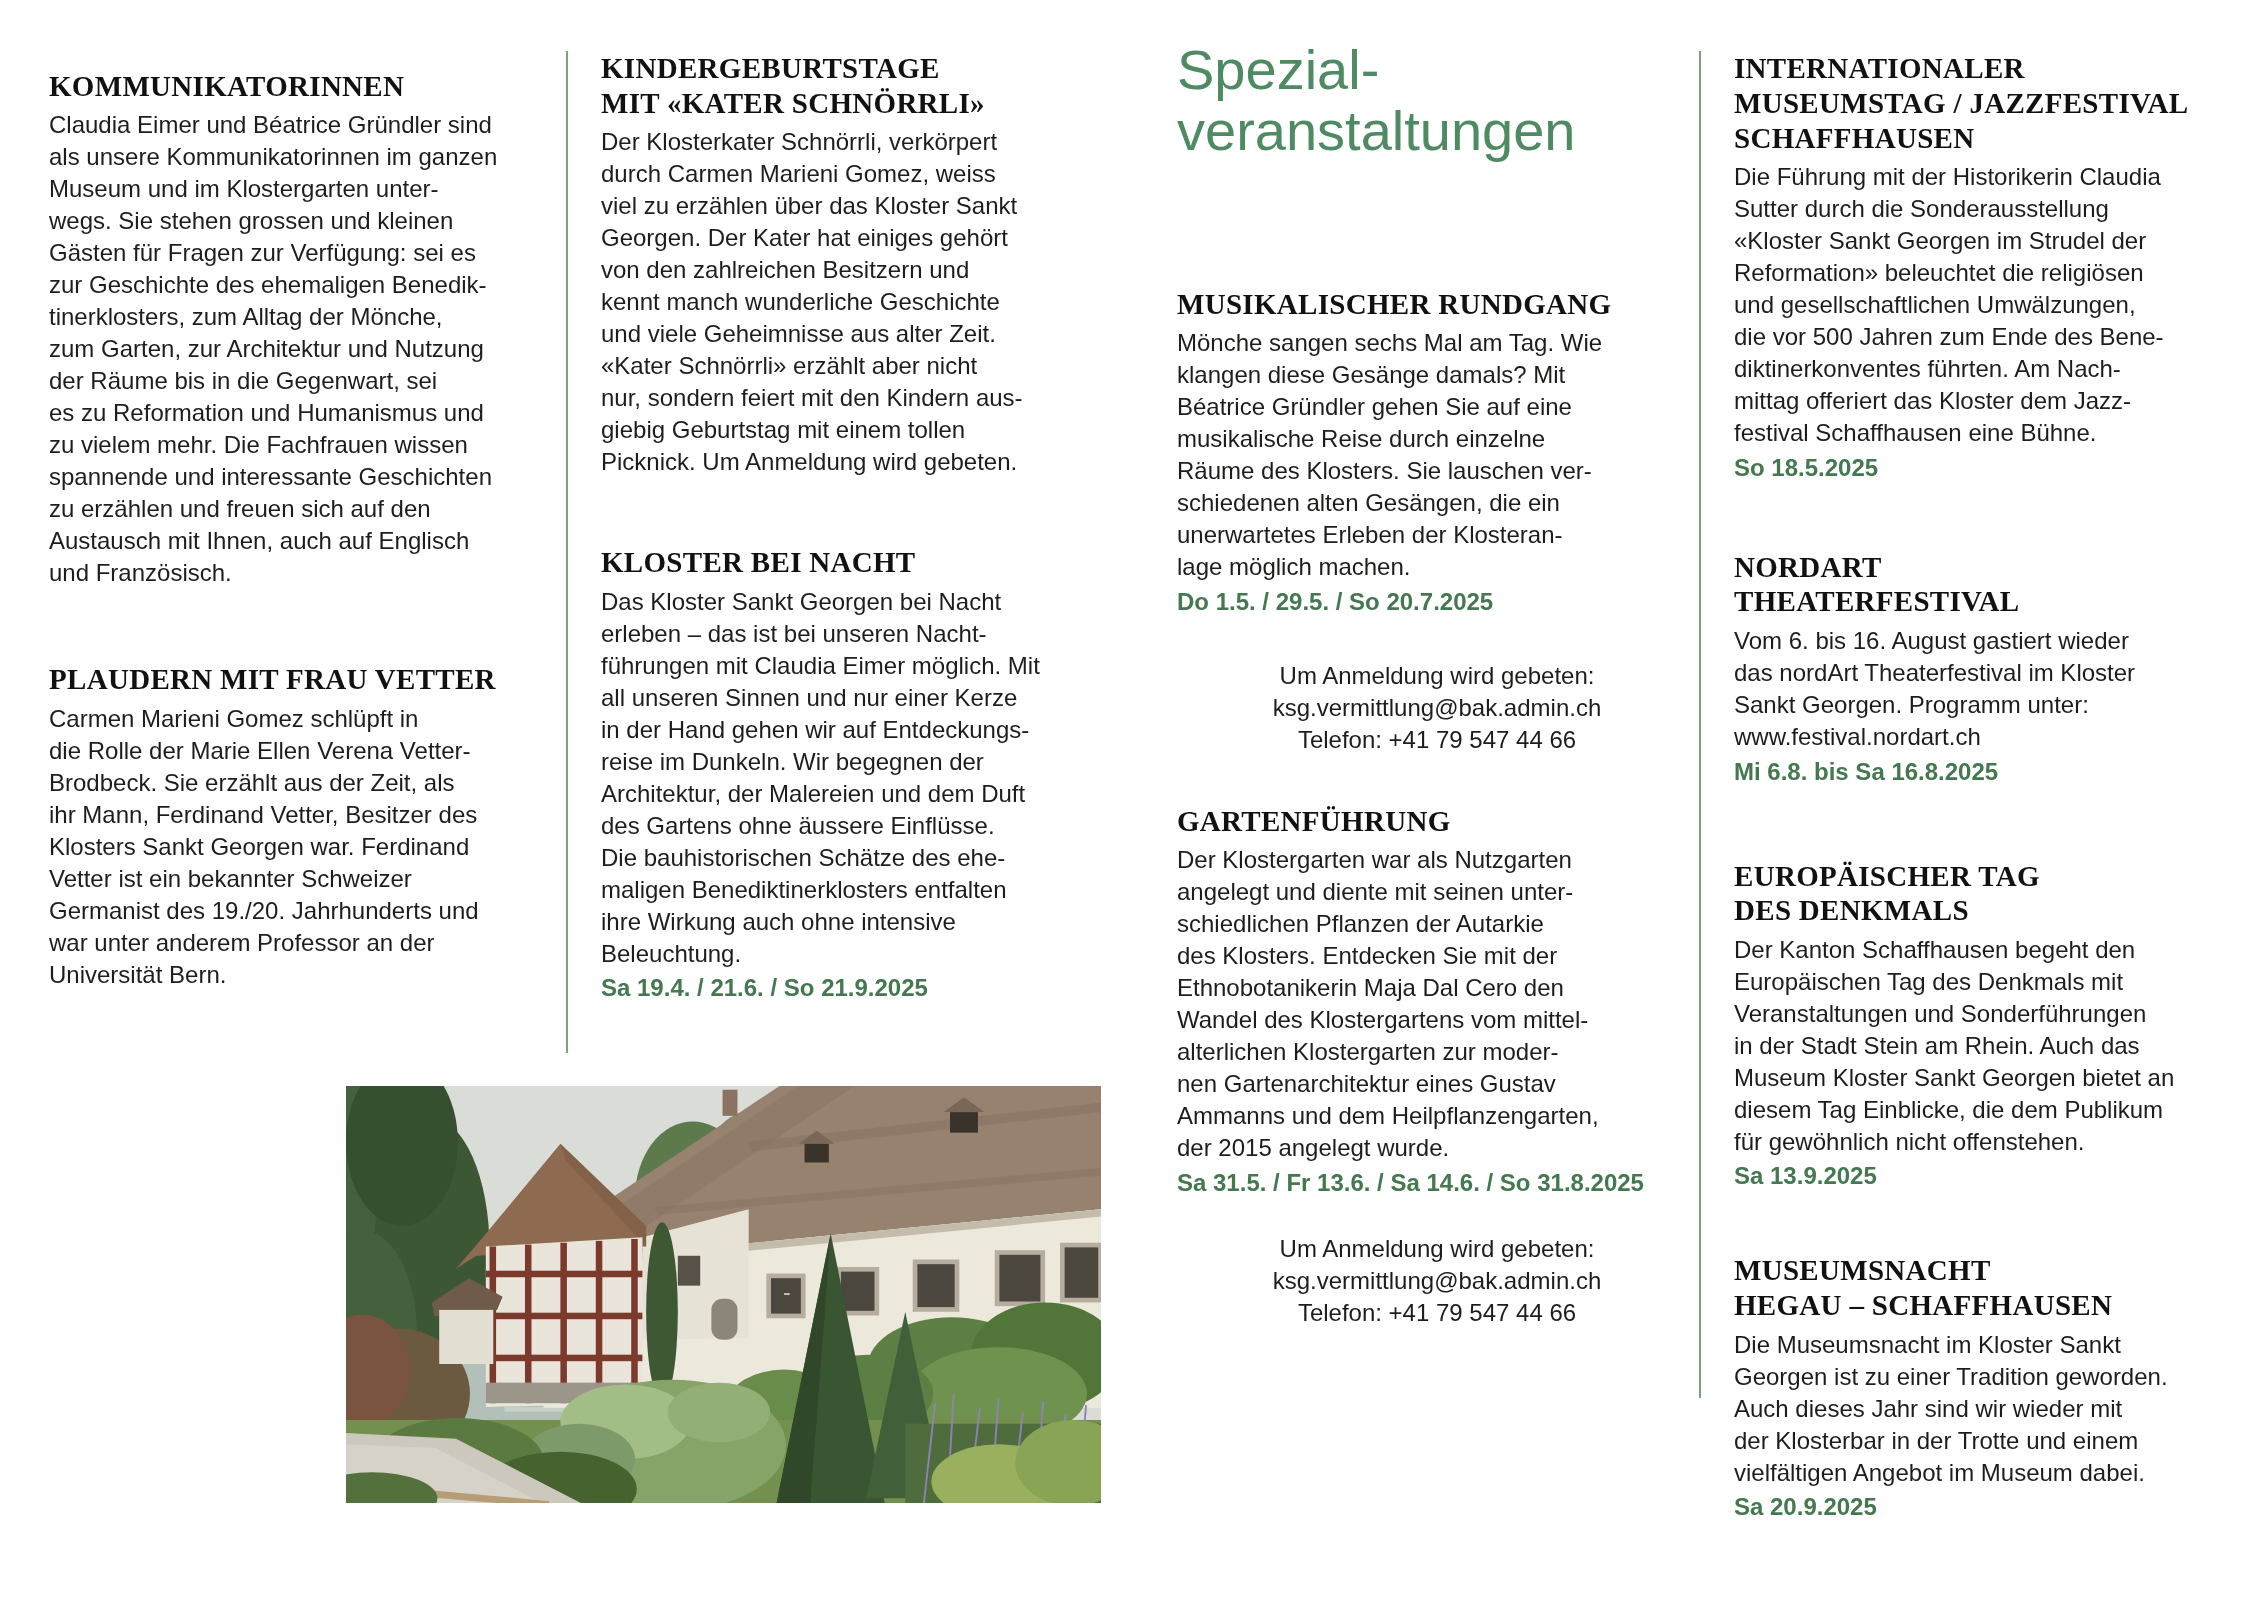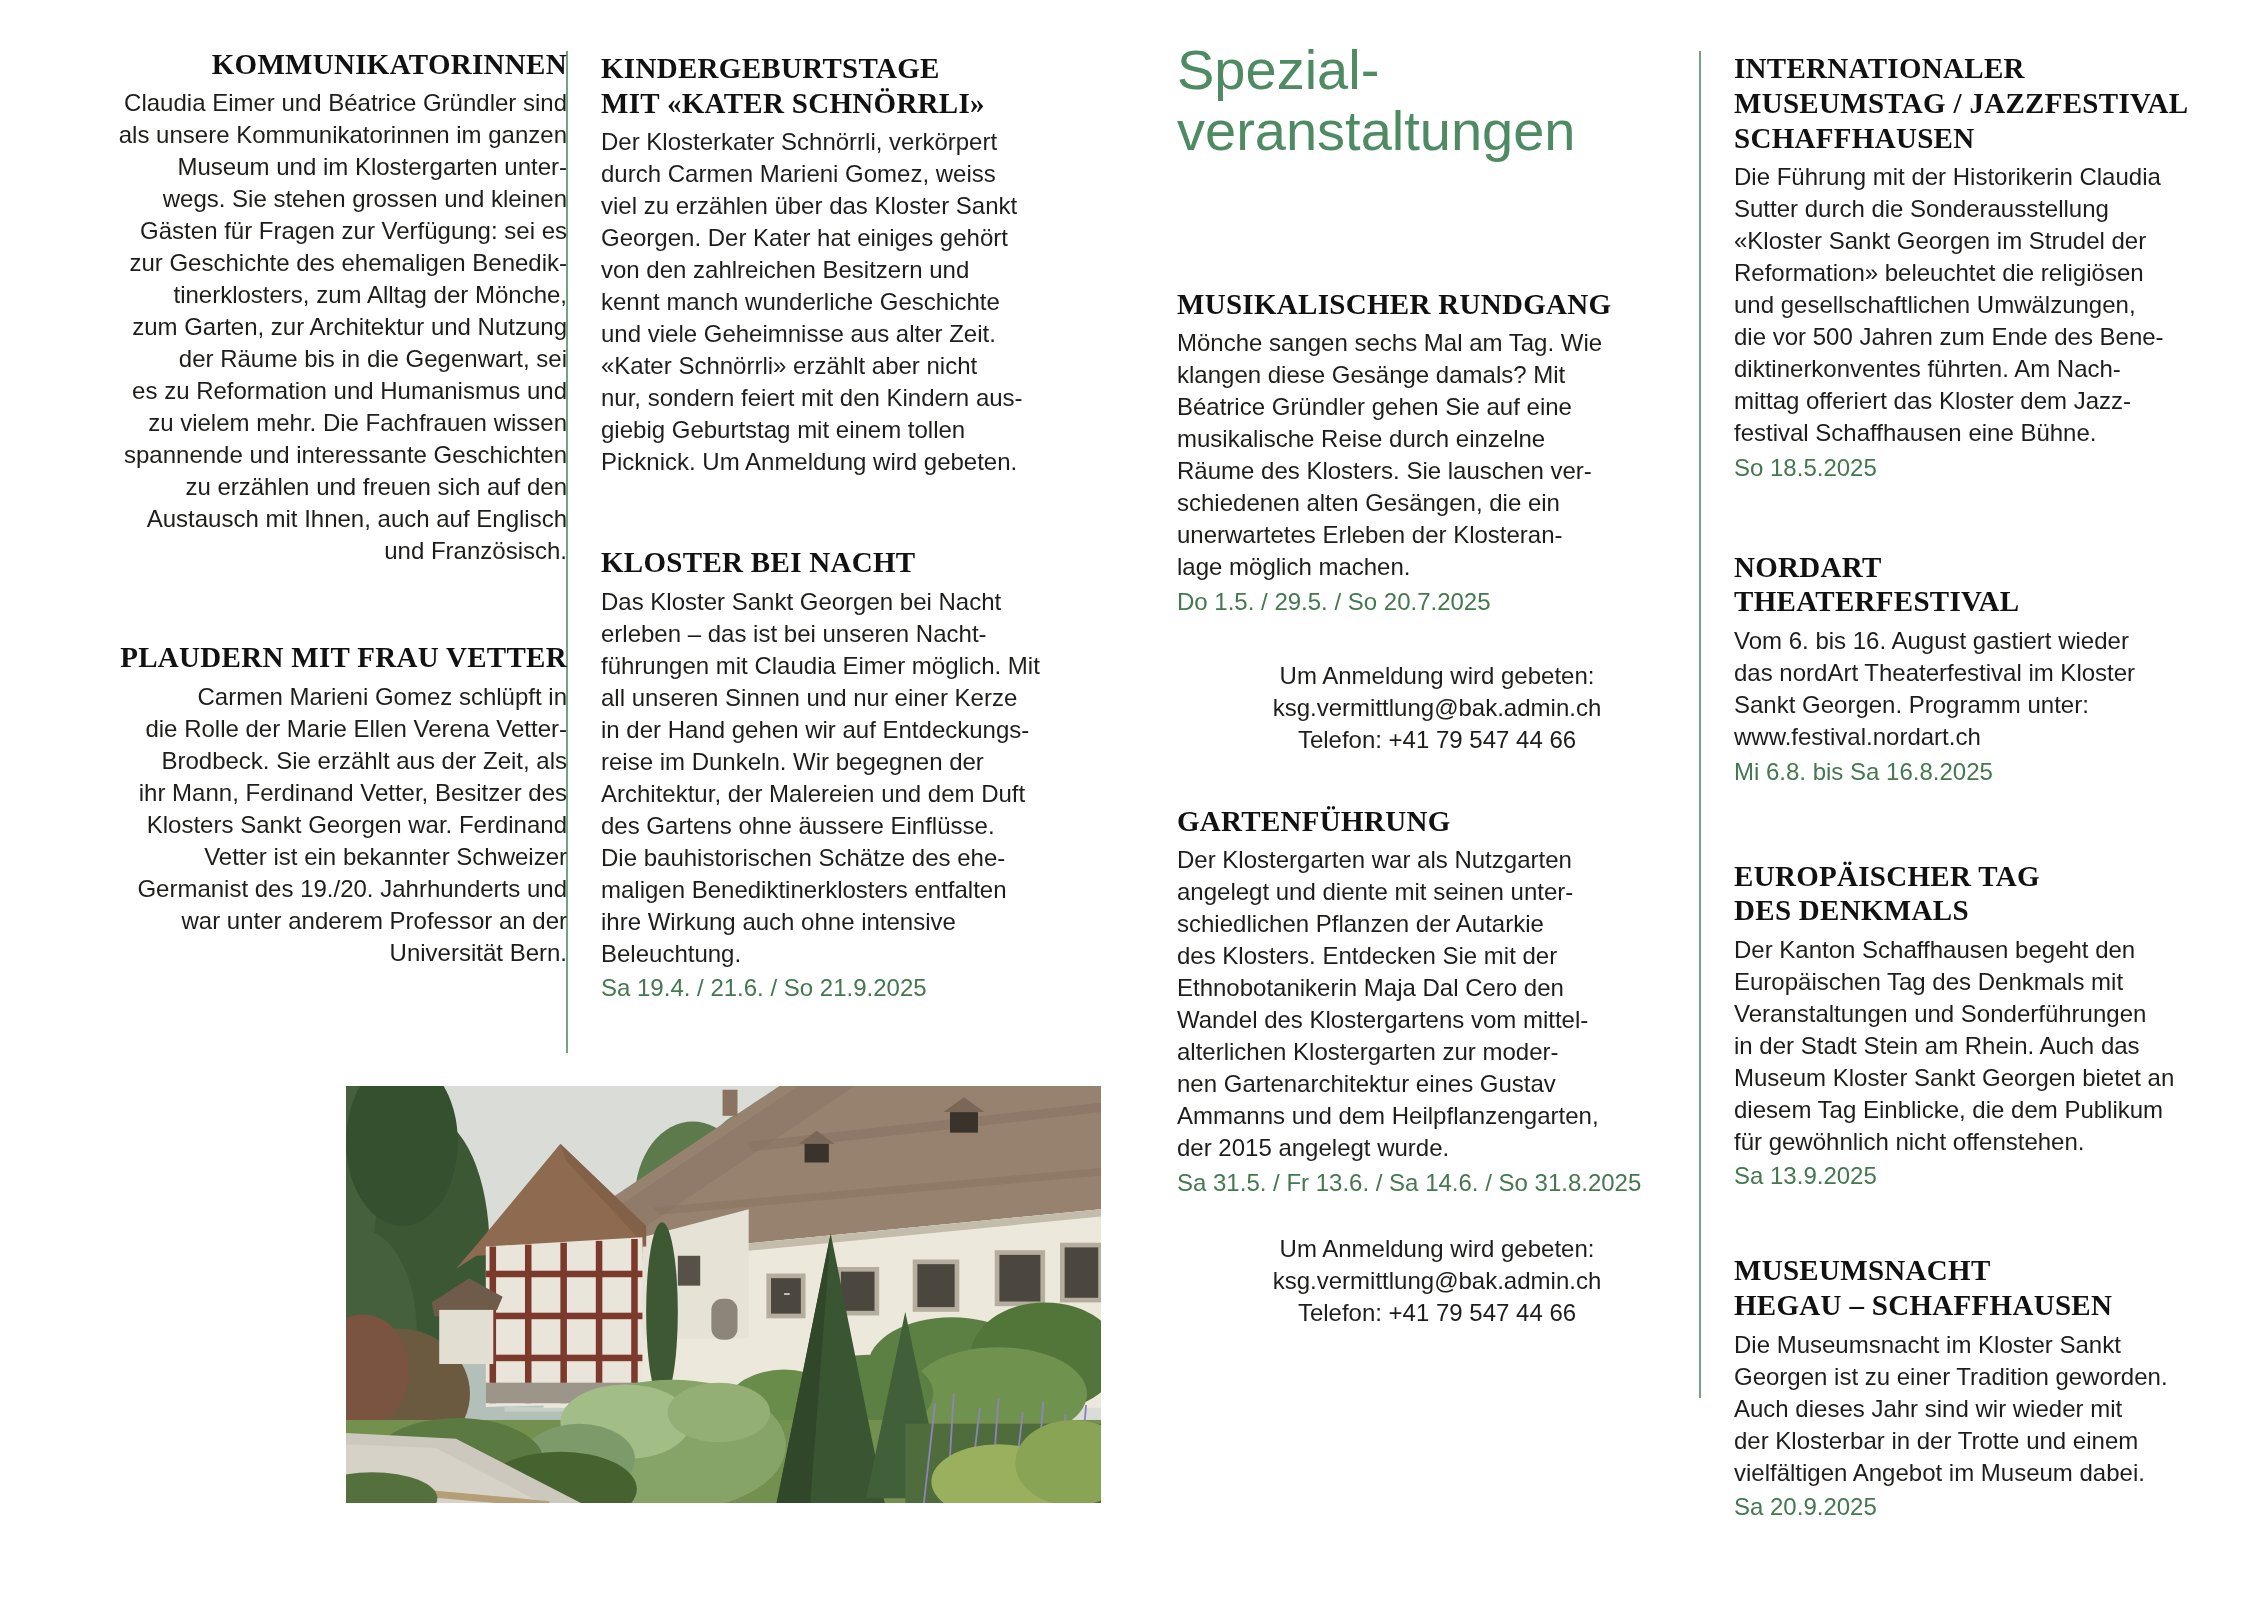--- a/index.html
+++ b/index.html
@@ -1,26 +1,26 @@
 <!DOCTYPE html>
 <html style="font-size:15px"><head>
 <meta charset="utf-8">
 <style>
   html,body{margin:0;padding:0;background:#ffffff;}
   .page{position:relative;width:2265px;height:1621px;background:#ffffff;overflow:hidden;
         font-family:"Liberation Sans",sans-serif;color:#1d1d1b;}
   .col{position:absolute;top:0;}
-  #col1{left:49px;width:518px;padding-top:47px;text-align:right;}
+  #col1{left:49px;width:518px;padding-top:69px;}
   #col2{left:601px;width:505px;padding-top:51px;}
   #col3{left:1177px;width:520px;padding-top:39px;}
   #col4{left:1734px;width:509px;padding-top:51px;}
   .h{font-family:"Liberation Serif",serif;font-weight:700;font-size:29px;line-height:1.2;
      color:#111111;margin:0;white-space:pre-line;letter-spacing:0.3px;}
   .body{font-size:24px;line-height:32px;margin:5.6px 0 0 0;white-space:pre-line;color:#1d1d1b;}
-  .date{font-size:24px;line-height:30px;font-weight:400;color:#44784f;margin:3.7px 0 0 0;white-space:pre-line;}
+  .date{font-size:24px;line-height:30px;font-weight:700;color:#44784f;margin:3.7px 0 0 0;white-space:pre-line;}
   .note{font-size:24px;line-height:32px;font-weight:700;color:#44784f;margin:37px 0 0 0;white-space:pre-line;}
   .contact{font-size:24px;line-height:32px;margin:0;white-space:pre-line;color:#1d1d1b;text-align:center;}
   .bigtitle{font-size:56px;line-height:61px;font-weight:400;color:#4e8a62;margin:0;white-space:pre-line;}
   .divider{position:absolute;width:1.9px;background:#76a184;}
   #divider-1{left:566px;top:51px;height:1002px;}
   #divider-2{left:1699px;top:51px;height:1347px;}
   .photo{position:absolute;left:346px;top:1086px;width:755px;height:417px;overflow:hidden;}
   .photo svg{display:block;width:755px;height:417px;}
   .sec{margin:0;}
 </style>

